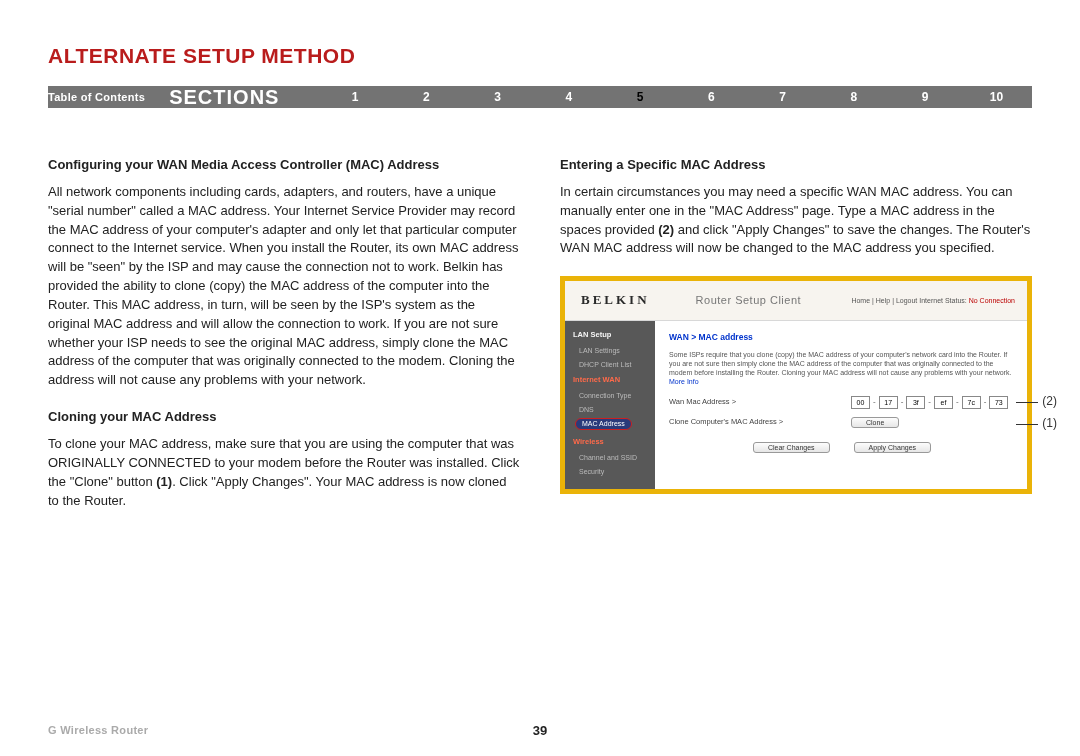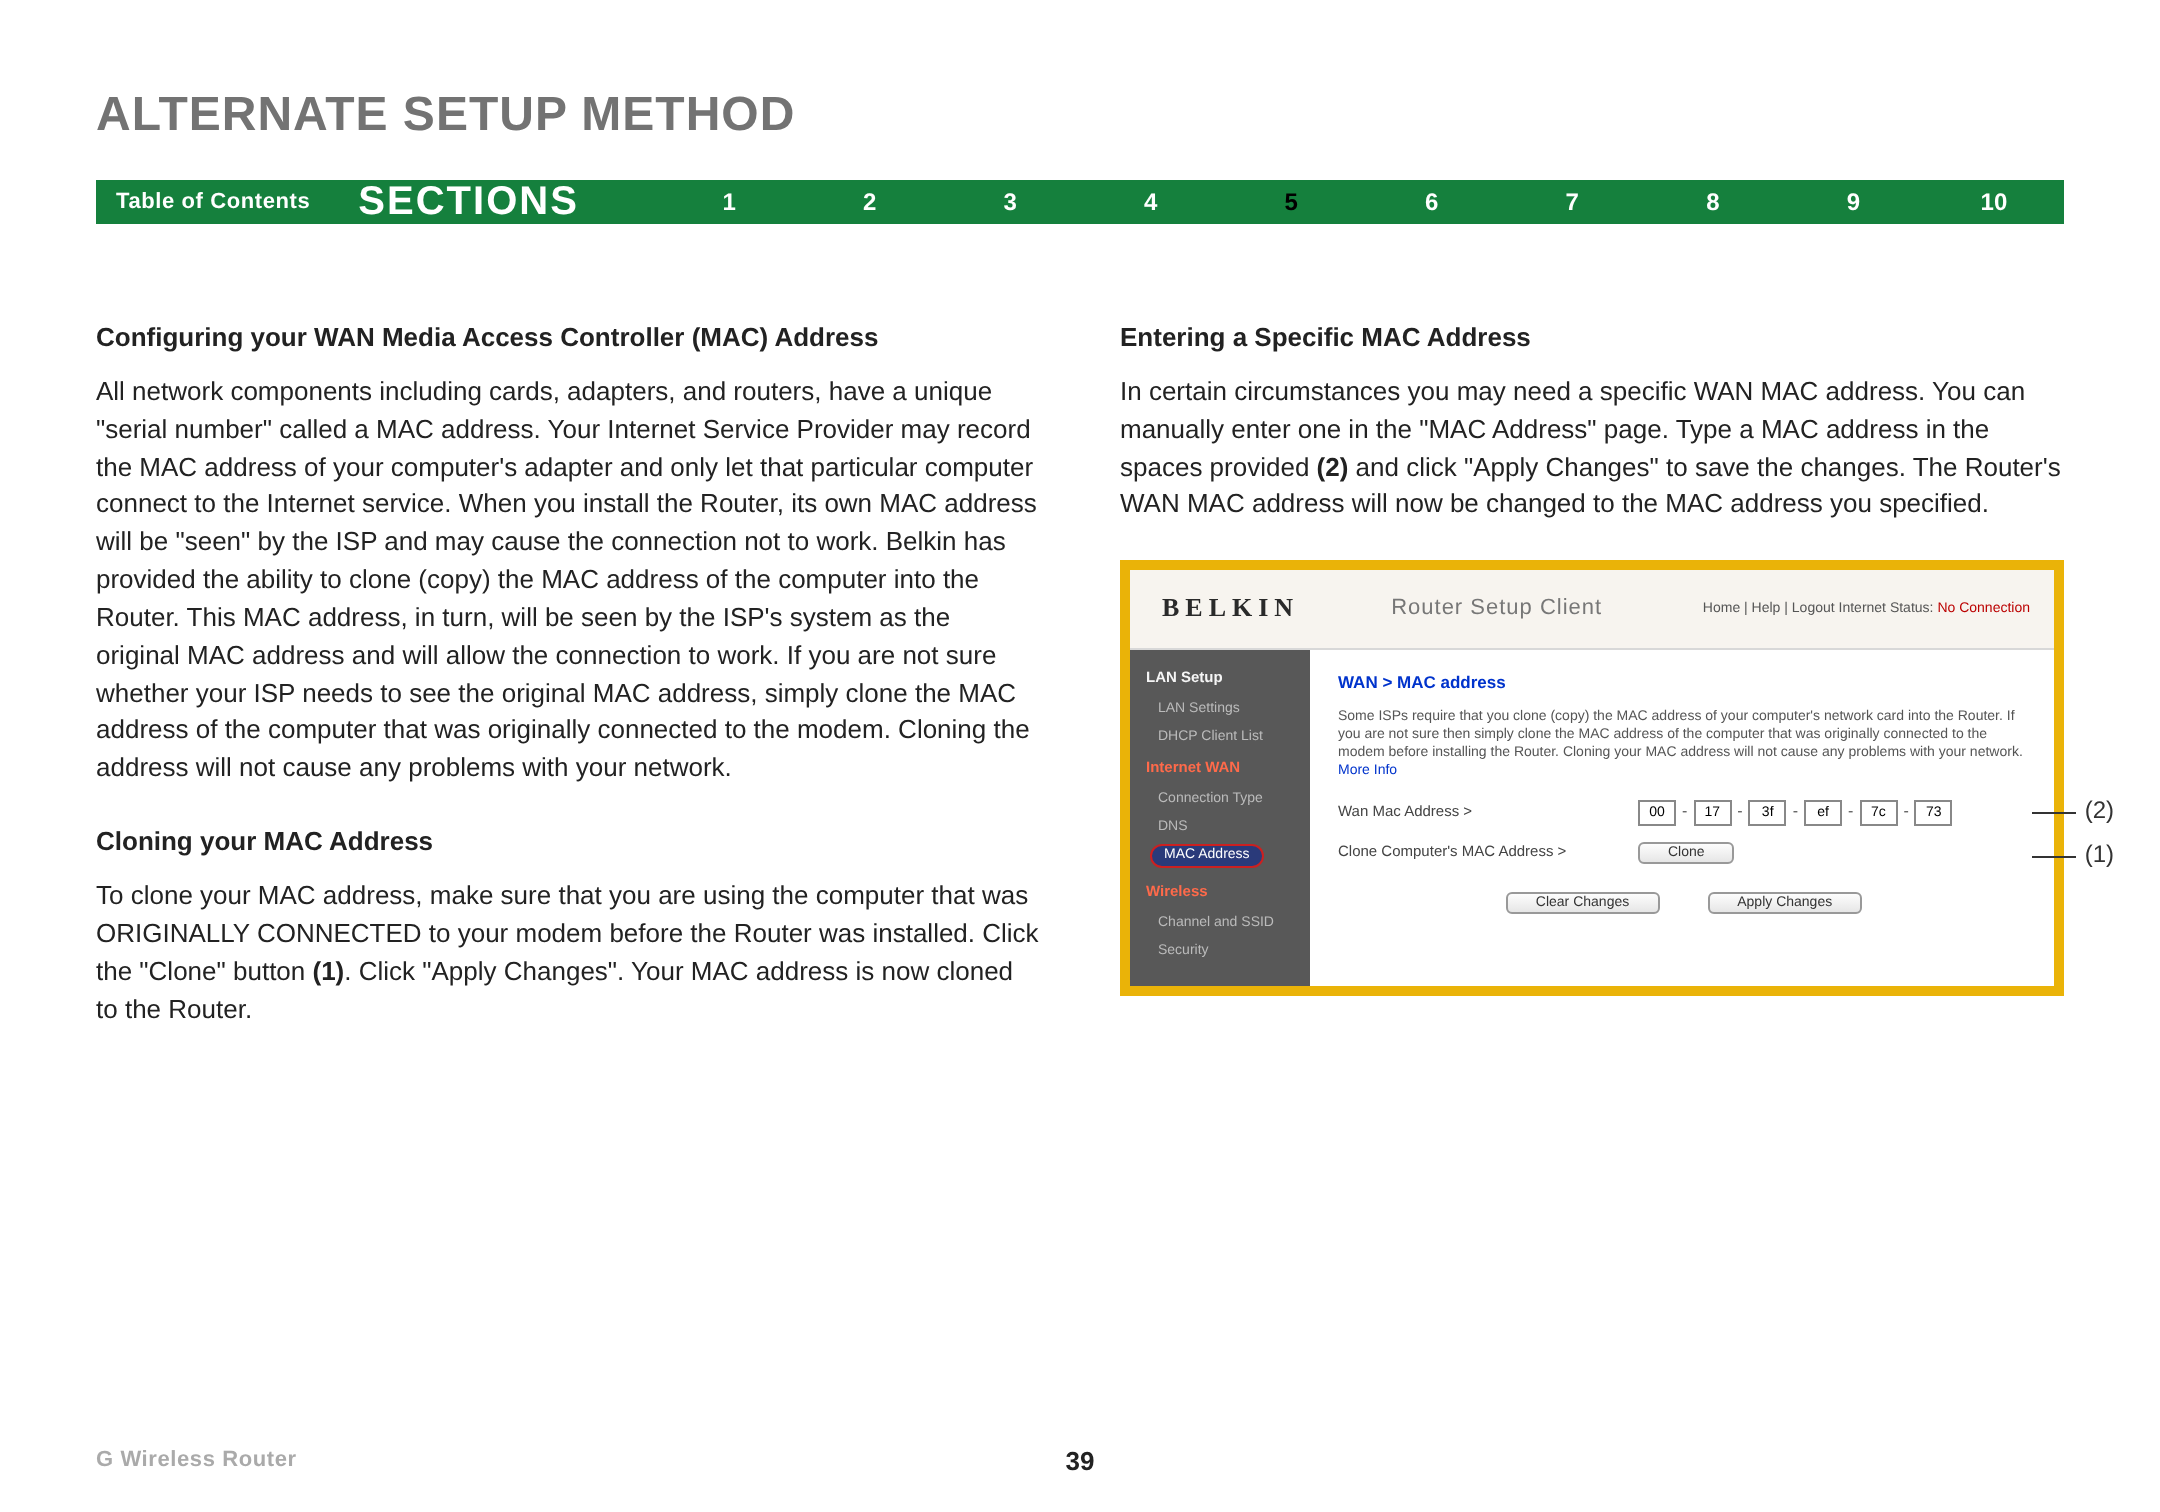--- a/index.html
+++ b/index.html
@@ -8,34 +8,33 @@
     background: #fff;
     width: 1080px;
     height: 756px;
     position: relative;
     color: #222;
   }
   .page {
     padding: 44px 48px 30px 48px;
   }
   .title {
-    font-size: 24px;
+    font-size: 21px;
     font-weight: bold;
     letter-spacing: 0.5px;
-    color: #737373;
+    color: #b91c1c;
     margin-bottom: 18px;
   }
   .navbar {
-    background: #15803d;
+    background: #737373;
     height: 22px;
     display: flex;
     align-items: center;
     font-size: 11px;
     color: #fff;
-    padding-left: 10px;
   }
   .navbar .toc {
     font-weight: bold;
     letter-spacing: 0.3px;
     margin-right: 24px;
   }
   .navbar .sections {
     font-weight: bold;
     font-size: 20px;
     letter-spacing: 1px;
@@ -115,21 +114,21 @@
   }
 
   .content {
     flex: 1;
     padding: 10px 12px 14px 14px;
     position: relative;
   }
   .crumb { color: #0033cc; font-weight: bold; font-size: 8.5px; margin-bottom: 6px;}
   .desc { color: #555; font-size: 7px; line-height: 1.3; margin-bottom: 10px;}
   .desc .more { color: #0033cc; }
-  .row { display: flex; align-items: center; margin-bottom: 8px; }
+  .row { display: flex; align-items: center; margin-bottom: 8px; gap: 32px; }
   .row-label { width: 150px; color: #444; font-size: 7.5px;}
   .mac-inputs { display: flex; gap: 3px; justify-content: center; }
   .mac-inputs input {
     width: 19px; height: 13px;
     border: 1px solid #888;
     font-size: 7px;
     text-align: center;
     padding: 0;
   }
   .mac-inputs .dash { color: #555; }

